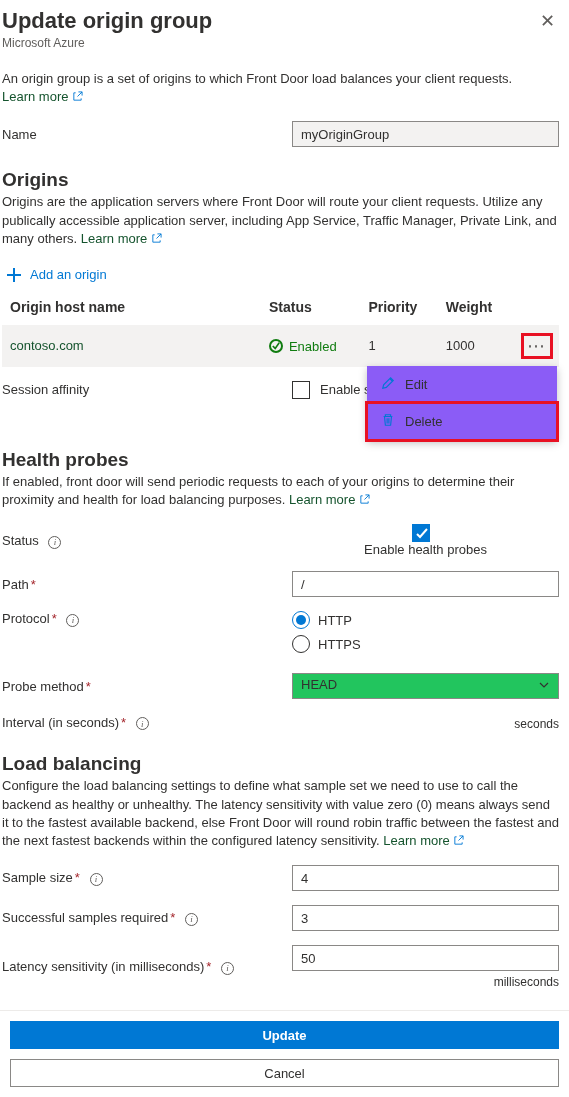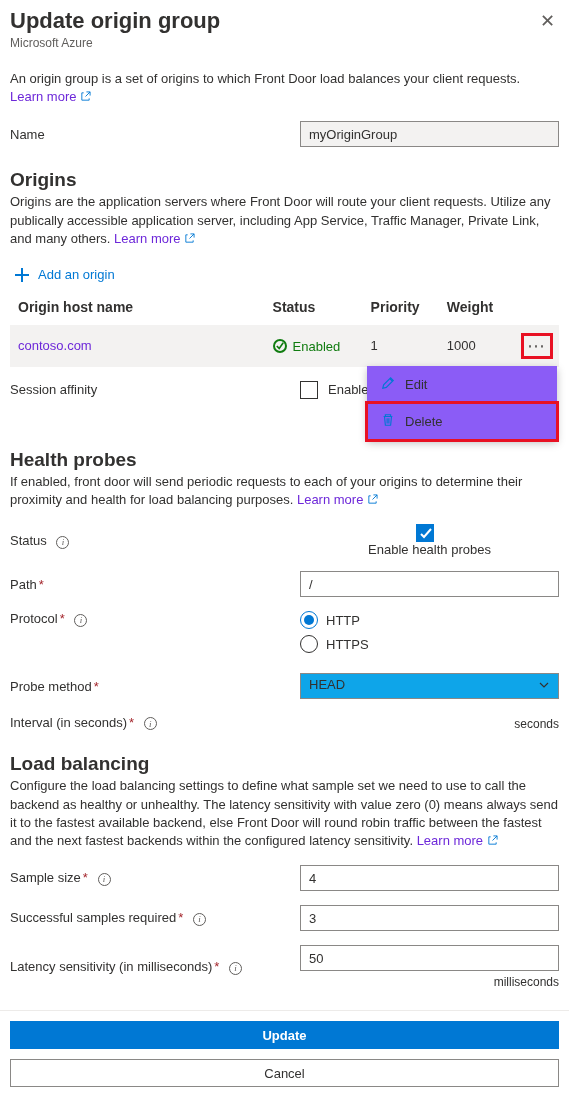--- a/index.html
+++ b/index.html
@@ -4,27 +4,27 @@
 <style>
   * { box-sizing: border-box; }
   body {
     margin: 0;
     font-family: "Segoe UI", -apple-system, sans-serif;
     font-size: 13px;
     color: #323130;
     width: 569px;
     background: #fff;
   }
-  .panel { padding: 8px 10px 10px 10px; }
+  .panel { padding: 8px 10px 10px 2px; }
   .header { display: flex; align-items: flex-start; justify-content: space-between; }
   .title { font-size: 22px; font-weight: 600; margin: 0 0 2px 0; }
   .subtitle { font-size: 12px; color: #605e5c; }
   .close-x { font-size: 18px; color: #605e5c; cursor: pointer; padding: 2px 4px; }
   .intro { margin-top: 20px; line-height: 1.4; }
-  .link { color: #6d28d9; cursor: pointer; }
+  .link { color: #14532d; cursor: pointer; }
   .ext-icon { display: inline-block; vertical-align: -1px; }
   .row { display: flex; align-items: center; margin-top: 14px; }
   .label-col { width: 290px; flex-shrink: 0; }
   .input-col { flex: 1; }
   input[type="text"].txt {
     width: 100%;
     height: 26px;
     padding: 4px 8px;
     border: 1px solid #8a8886;
     font-size: 13px;
@@ -80,21 +80,21 @@
     align-items: center; justify-content: center; font-size: 9px; color: #605e5c; margin-left: 6px; font-style: italic; font-family: Georgia, serif;
   }
   .radio-row { display: flex; align-items: center; margin-bottom: 6px; }
   .radio {
     width: 18px; height: 18px; border: 1px solid #323130; border-radius: 50%; display: inline-flex; align-items: center; justify-content: center; margin-right: 8px;
   }
   .radio.selected { border-color: #0078d4; }
   .radio.selected::after { content: ""; width: 10px; height: 10px; border-radius: 50%; background: #0078d4; }
   .select {
     width: 100%; height: 26px; border: 1px solid #8a8886; padding: 3px 28px 3px 8px; position: relative; cursor: pointer;
-    background: #0ea5e9;
+    background: #22c55e;
   }
   .chev { position: absolute; right: 8px; top: 5px; }
   .unit { text-align: right; font-size: 12px; color: #323130; margin-top: 4px; }
   .footer {
     position: fixed; bottom: 0; left: 0; width: 569px;
     border-top: 1px solid #edebe9;
     padding: 10px; background: #fff; display: flex; gap: 10px; flex-direction: column;
   }
   .btn { height: 28px; padding: 0 16px; font-size: 13px; cursor: pointer; }
   .btn.primary { background: #0078d4; color: #fff; border: 1px solid #0078d4; font-weight: 600; }

